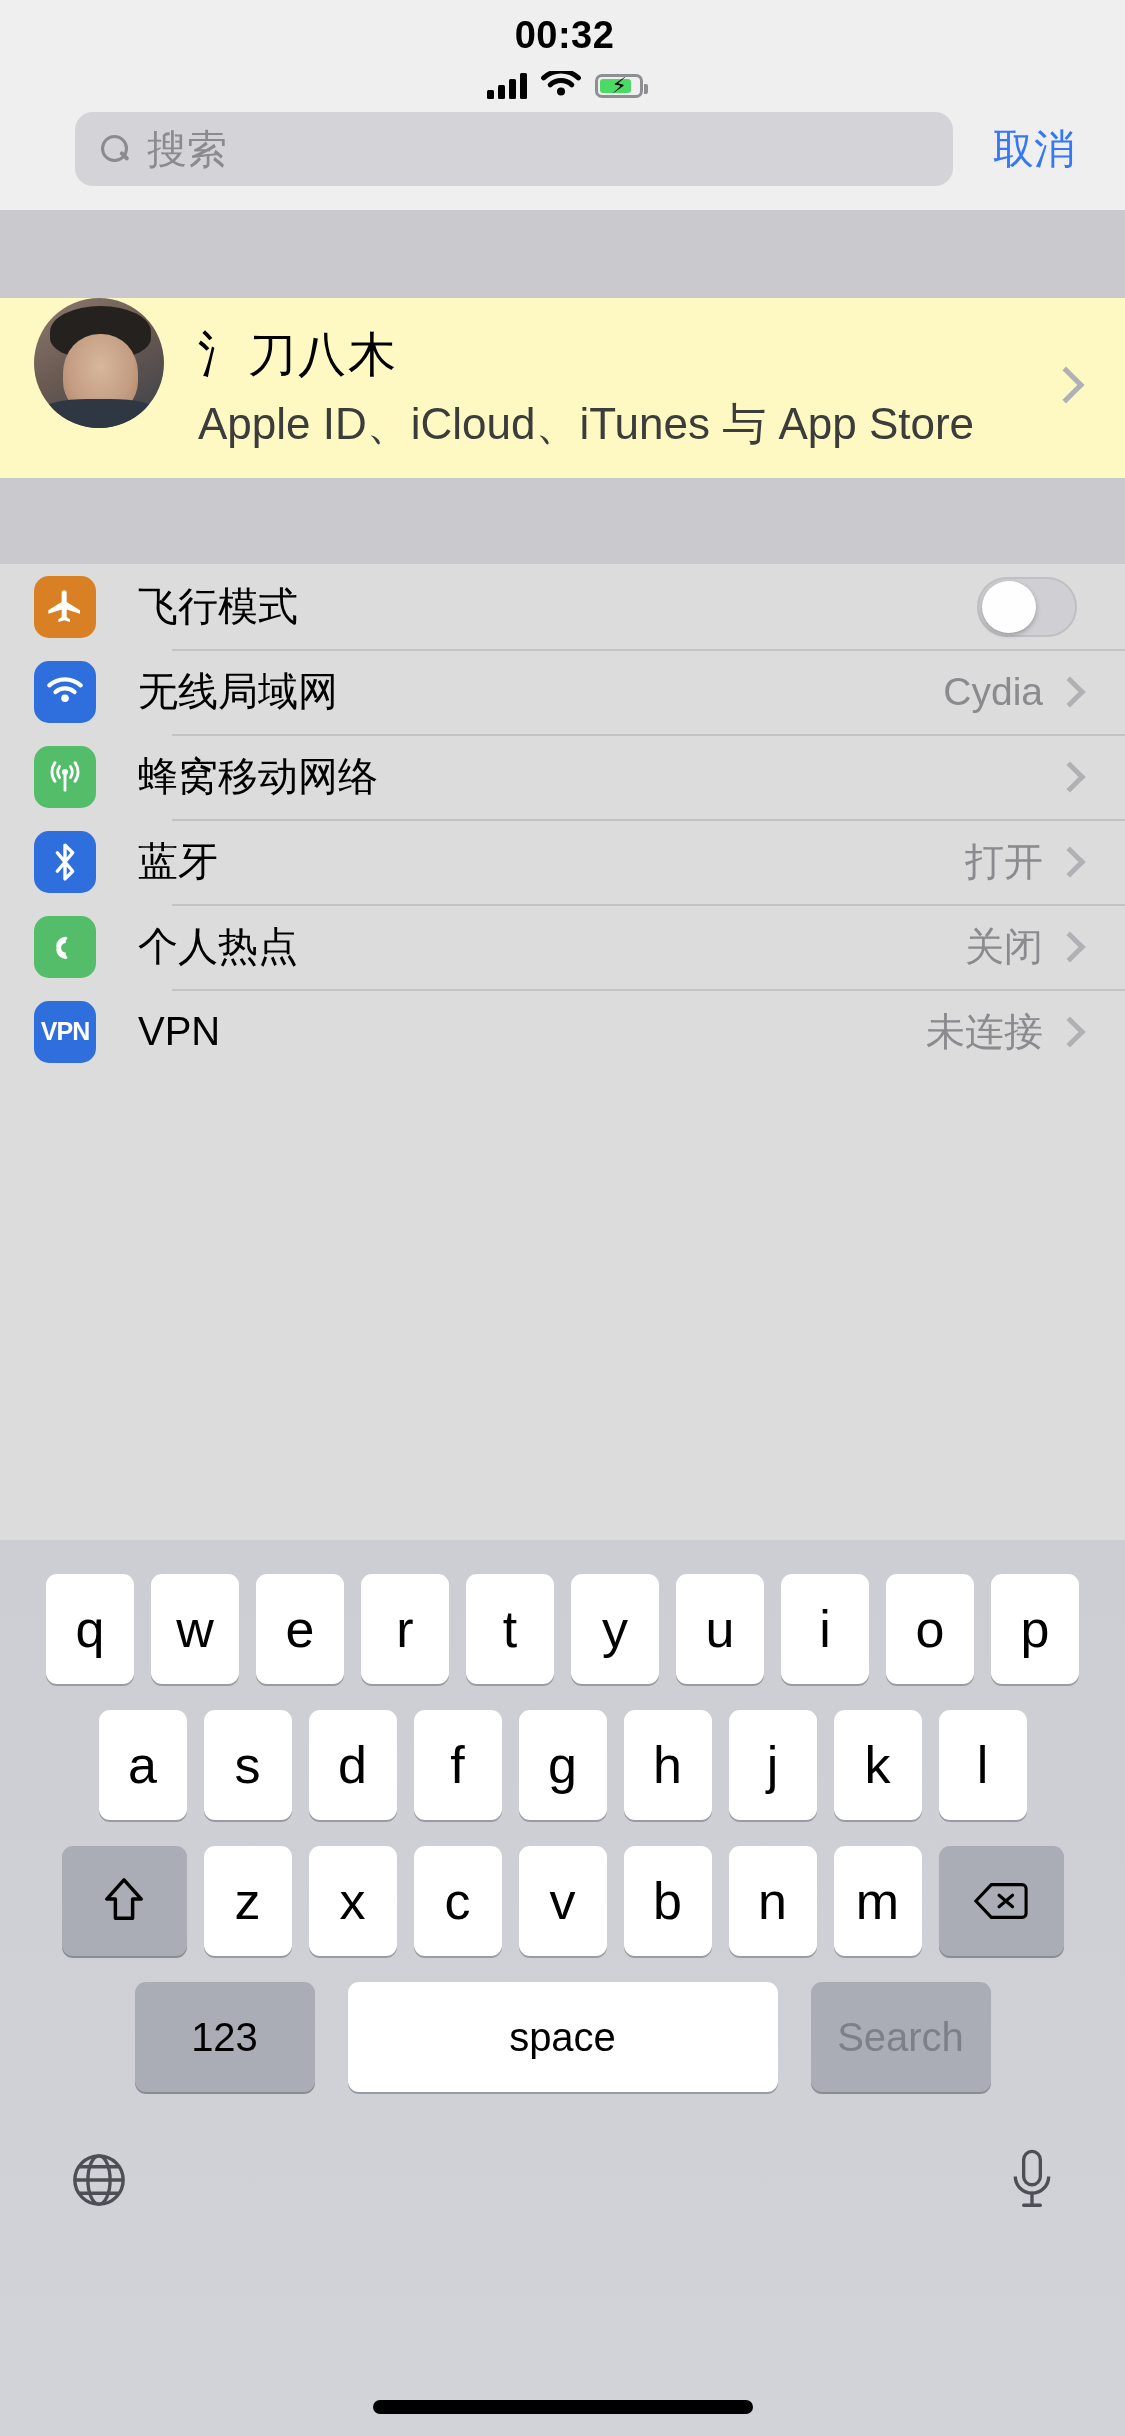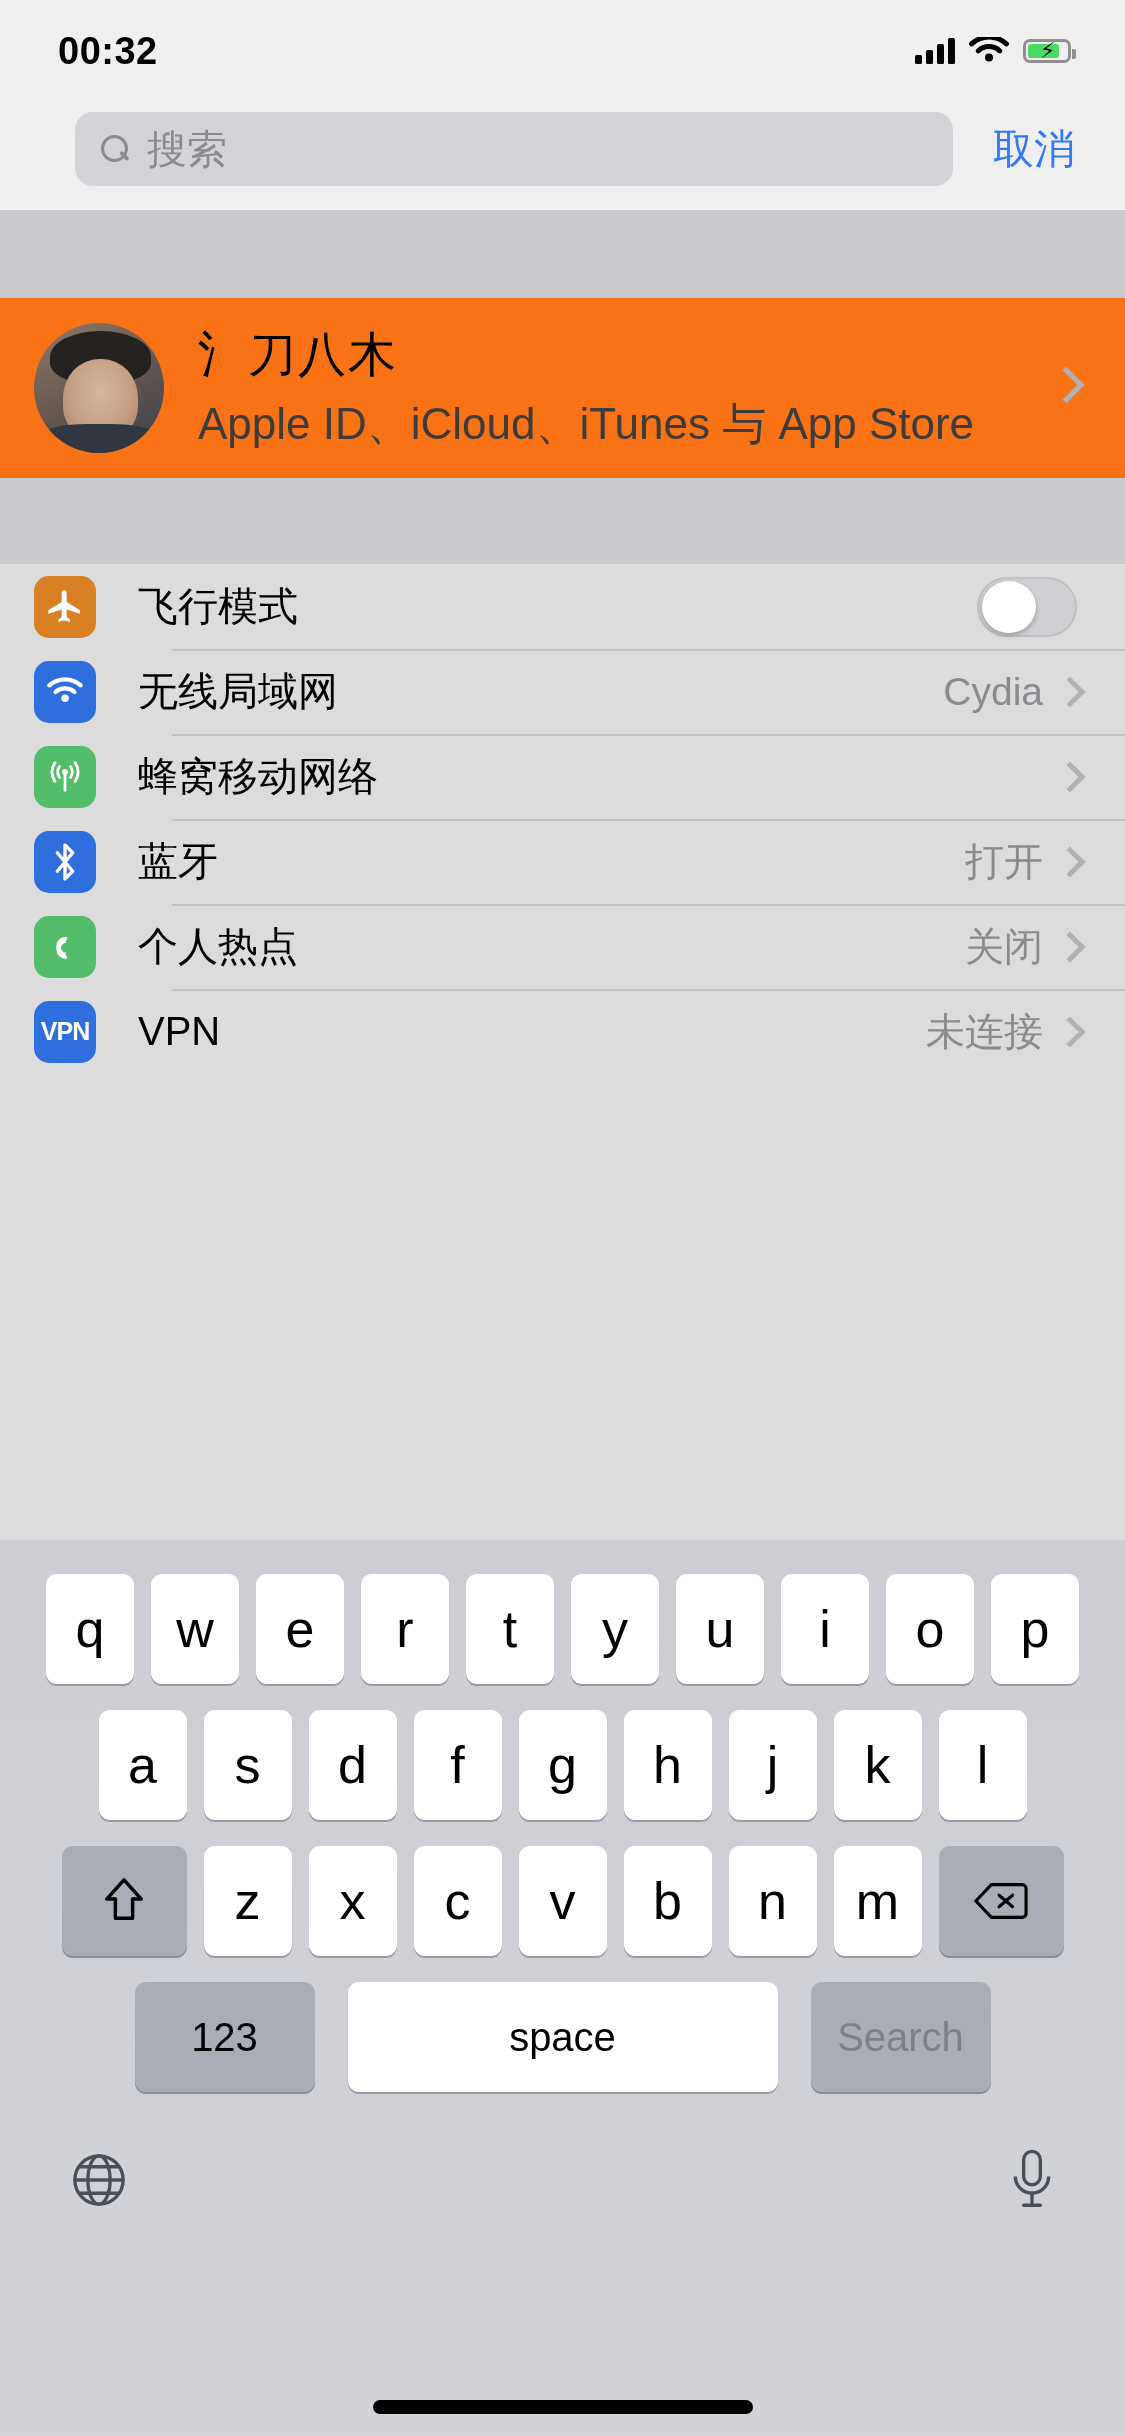--- a/index.html
+++ b/index.html
@@ -9,20 +9,21 @@
     background:#efefef;
     -webkit-font-smoothing:antialiased;
   }
   .phone{ position:relative; width:1125px; height:2436px; background:#efeff0; }
 
   
   .statusbar{
     position:absolute; top:0; left:0; width:1125px; height:88px;
     display:flex; align-items:center; justify-content:space-between;
     padding:0 54px 0 58px;
+    flex-direction:column;
   }
   .sb-time{ font-size:38px; font-weight:600; color:#000; letter-spacing:.5px; margin-top:14px;}
   .sb-right{ display:flex; align-items:center; gap:14px; margin-top:14px;}
   .bars{ display:flex; align-items:flex-end; gap:4px; height:26px;}
   .bars i{ display:block; width:7px; background:#000; border-radius:1.5px;}
   .bars i:nth-child(1){height:9px;}
   .bars i:nth-child(2){height:14px;}
   .bars i:nth-child(3){height:20px;}
   .bars i:nth-child(4){height:26px;}
   .batt{ position:relative; width:48px; height:24px; border:3px solid #8e8e93; border-radius:7px; }
@@ -48,21 +49,21 @@
   .sf-placeholder{ font-size:40px; color:#8a8a8f; }
   .cancel{ font-size:41px; color:#3478f6; padding:0 18px; white-space:nowrap;}
 
   
   .content{ position:absolute; top:210px; left:0; width:1125px; height:1330px; background:#dcdcdc;}
   .gap{ width:100%; background:#c9c9ce;}
   .gap-a{ height:88px; }
   .gap-b{ height:86px; }
 
   .profile{
-    height:180px; background:#f97316; display:flex; align-items:center;
+    height:180px; background:#fef9c3; display:flex; 
     padding-left:34px; padding-right:40px; position:relative;
   }
   .avatar{
     width:130px; height:130px; border-radius:50%; flex:none; overflow:hidden; position:relative;
     background:linear-gradient(150deg,#8d7a6f 0%,#6a5a52 45%,#3a3f4a 100%);
   }
   .avatar .face{
     position:absolute; left:22%; top:28%; width:58%; height:62%;
     background:radial-gradient(ellipse at 50% 40%, #d6b79d 0%, #c49d82 60%, #a98063 100%);
     border-radius:48% 48% 42% 42%;

